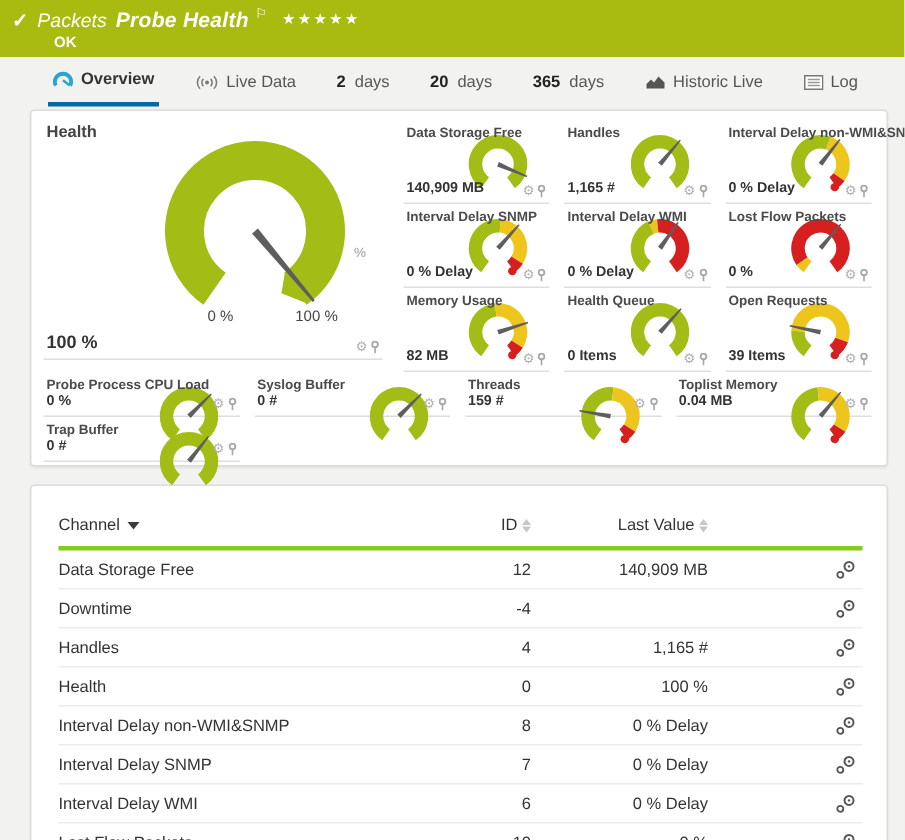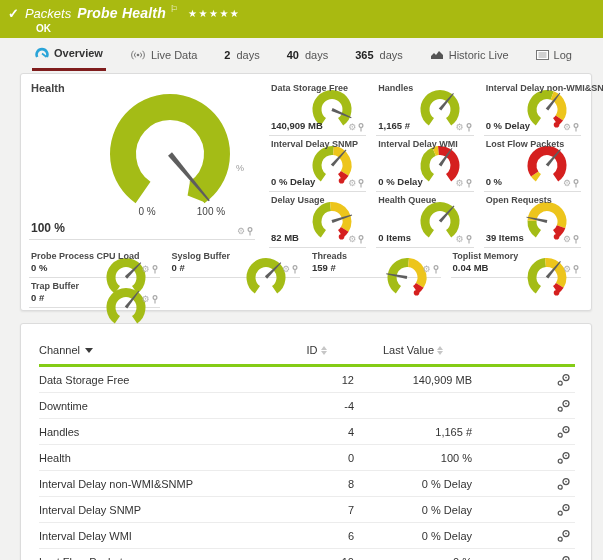--- a/index.html
+++ b/index.html
@@ -13,21 +13,21 @@
   .kind{font-style:italic;font-size:13px;}
   .sensor-title{font-size:14px;font-weight:bold;letter-spacing:.2px;font-style:italic;}
   .flag{font-size:9px;vertical-align:super;margin-left:-2px;position:relative;top:-4px;}
   .stars{font-size:10px;letter-spacing:1.5px;margin-left:4px;}
   .status-ok{font-size:10px;font-weight:bold;margin:0 0 0 28px;}
 
   
   .tabs{display:flex;align-items:center;justify-content:space-between;height:33px;padding:0 28px 0 32px;}
   .tab{display:flex;align-items:center;gap:5px;font-size:11px;color:#555;cursor:pointer;height:32px;box-sizing:border-box;padding:0 3px;text-decoration:none;}
   .tab b{color:#222;margin-right:1px;}
-  .tab.active{border-bottom:3px solid #7f1d1d;color:#333;font-weight:bold;}
+  .tab.active{border-bottom:3px solid #0369a1;color:#333;font-weight:bold;}
   .ticon{display:inline-block;flex:0 0 auto;}
 
   
   .panel{background:#fff;border:1px solid #dcdcdc;border-radius:3px;box-shadow:0 1px 2px rgba(0,0,0,.07);margin:0 11px 0 20px;box-sizing:border-box;}
   .panel1{display:grid;grid-template-columns:230px 1fr 1fr 1fr;grid-template-rows:56px 56px 56px 60px;column-gap:10px;padding:6px 10px 2px 8px;margin-top:2px;}
   #grid3{display:contents;}
   .bottom-grid{grid-column:1/5;grid-row:4;display:grid;grid-template-columns:repeat(4,1fr);column-gap:10px;}
 
   
   .health-cell{grid-column:1;grid-row:1/4;position:relative;border-bottom:1px solid #dedede;margin:0 4px 8px 0;}
@@ -43,21 +43,21 @@
   .gsvg{position:absolute;top:7px;right:10px;}
   .gvalue{position:absolute;bottom:4px;left:2px;font-size:9.5px;font-weight:bold;color:#333;}
   .gicons{position:absolute;bottom:3px;right:2px;display:flex;align-items:center;gap:2px;}
   .gear{font-size:9px;color:#b2b2b2;line-height:1;}
 
   
   .panel2{margin-top:12px;height:260px;padding:12px 16px 0 18px;}
   .thead,.trow{display:grid;grid-template-columns:240px 75px 118px 1fr;align-items:center;}
   .thead{height:28px;border-bottom:3px solid #84cc16;font-size:11px;font-weight:normal;color:#333;}
   .th-channel{display:flex;align-items:center;gap:5px;}
-  .th-id,.th-lv{display:flex;align-items:center;justify-content:center;gap:3px;}
+  .th-id,.th-lv{display:flex;align-items:center;justify-content:flex-end;gap:3px;}
   .caret{width:0;height:0;border-left:4px solid transparent;border-right:4px solid transparent;border-top:5px solid #3b3b3b;display:inline-block;}
   .sortud{display:inline-flex;flex-direction:column;gap:1px;}
   .sortud i{width:0;height:0;border-left:3px solid transparent;border-right:3px solid transparent;}
   .sortud .up{border-bottom:4px solid #c6c6c6;}
   .sortud .dn{border-top:4px solid #c6c6c6;}
   .trow{height:25px;border-bottom:1px solid #ececec;font-size:11px;color:#333;}
   .tc-id,.tc-lv{text-align:right;}
   .tc-gear{display:flex;justify-content:flex-end;padding-right:4px;}
 </style>
 </head>
@@ -90,21 +90,21 @@
         <path d="M5.6 2.6 A3.3 3.3 0 0 0 5.6 7.4 M3.4 0.8 A5.8 5.8 0 0 0 3.4 9.2" fill="none" stroke="#777" stroke-width="1"></path>
         <path d="M10.4 2.6 A3.3 3.3 0 0 1 10.4 7.4 M12.6 0.8 A5.8 5.8 0 0 1 12.6 9.2" fill="none" stroke="#777" stroke-width="1"></path>
       </svg>
       <span>Live Data</span>
     </a>
     <a class="tab">
       <b>2</b>
       <span>days</span>
     </a>
     <a class="tab">
-      <b>40</b>
+      <b>20</b>
       <span>days</span>
     </a>
     <a class="tab">
       <b>365</b>
       <span>days</span>
     </a>
     <a class="tab">
       <svg class="ticon" width="14" height="10" viewBox="0 0 14 10">
         <polygon points="1,9 1,6 4,3 6,5 9,1 13,5 13,9" fill="#555"></polygon>
       </svg>
@@ -241,21 +241,21 @@
     <div class="gicons">
       <span class="gear">⚙</span>
       <svg width="6" height="9" viewBox="0 0 6 9">
               <circle cx="3" cy="2.6" r="1.9" fill="none" stroke="#a8a8a8" stroke-width="1.2"></circle>
               <line x1="3" y1="4.5" x2="3" y2="8.5" stroke="#a8a8a8" stroke-width="1.1"></line>
             </svg>
     </div>
   </div>
 
   <div class="gcell">
-    <div class="glabel">Delay Usage</div>
+    <div class="glabel">Memory Usage</div>
     <svg class="gsvg" width="48" height="44" viewBox="0 0 48 44">
             <path d="M 15.396353454734305 34.78728066433487 A 15 15 0 0 1 22.484155542255802 7.576789367568177" fill="none" stroke="#a4bc16" stroke-width="9"></path>
             <path d="M 22.484155542255802 7.576789367568177 A 15 15 0 0 1 36.74839039480296 30.404336932450157" fill="none" stroke="#edc51c" stroke-width="9"></path>
             <path d="M 36.74839039480296 30.404336932450157 A 15 15 0 0 1 32.6036465452657 34.78728066433487" fill="none" stroke="#d5201f" stroke-width="9"></path>
             <circle cx="33.53854675619769" cy="37.76486573081567" r="2.8" fill="#d5201f"></circle>
             <polygon points="24.494427190999915,24.021690426072247 44.1266953393857,16.48617137627368 43.817678345010755,15.535114859978528 23.505572809000085,20.978309573927753" fill="#5e5e5e"></polygon>
           </svg>
     <div class="gvalue">82 MB</div>
     <div class="gicons">
       <span class="gear">⚙</span>

